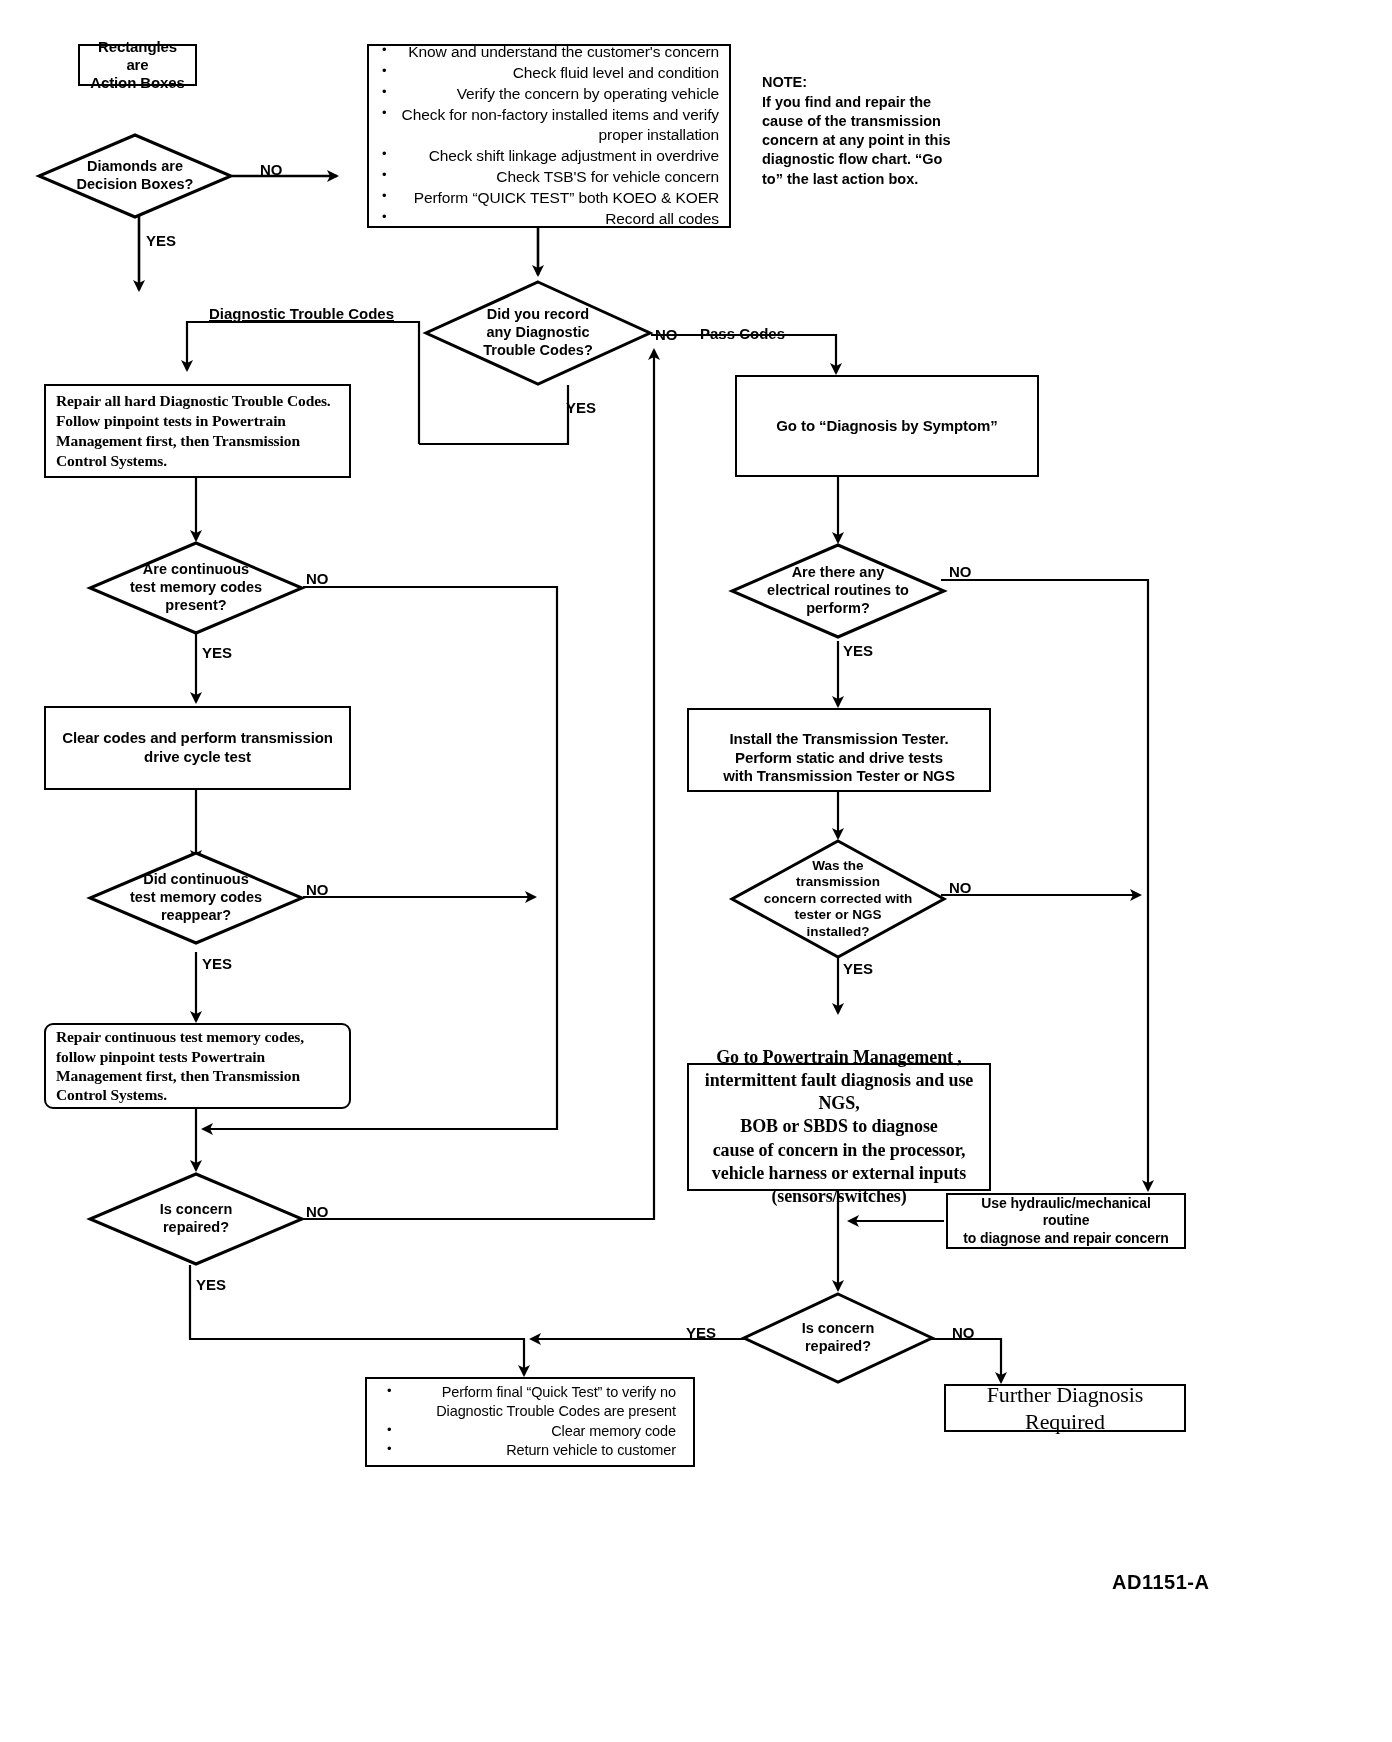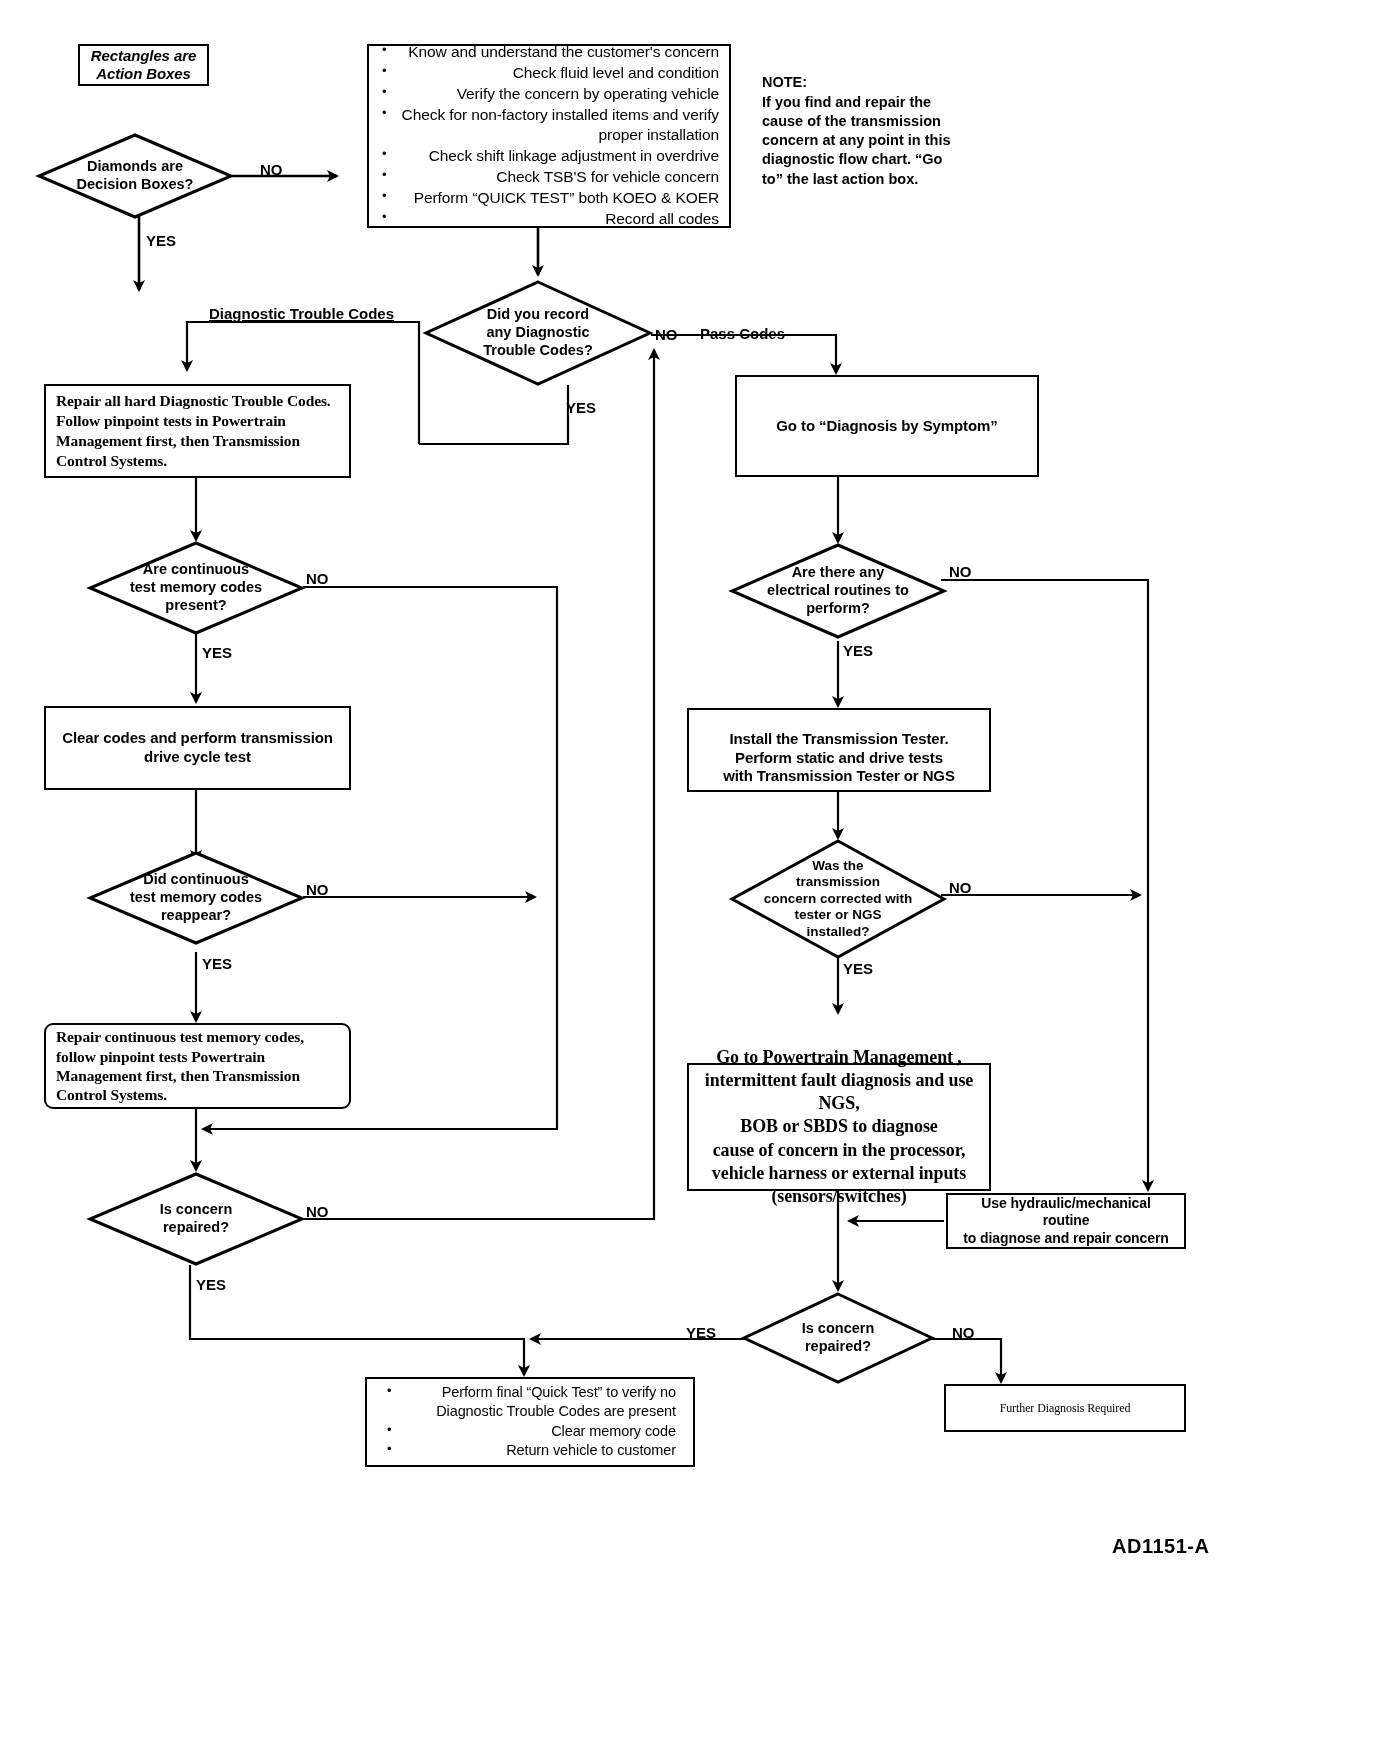--- a/index.html
+++ b/index.html
@@ -114,20 +114,21 @@
     top: 0;
     width: 1392px;
     height: 1742px;
     pointer-events: none;
   }
   .idcode {
     position: absolute;
     font-size: 20px;
     font-weight: bold;
     letter-spacing: 0.5px;
+    margin-top: 36px;
   }
   .serif {
     font-family: "Liberation Serif", serif;
   }
 </style>
 </head>
 <body>
 
 <div id="page">
 
@@ -184,21 +185,21 @@
 
     <path d="M941,895 L1140,895" stroke="#000" stroke-width="2.2" fill="none" marker-end="url(#arrowbig)"></path>
 
     <path d="M944,1221 L849,1221" stroke="#000" stroke-width="2.2" fill="none" marker-end="url(#arrowbig)"></path>
 
     <path d="M747,1339 L531,1339" stroke="#000" stroke-width="2.2" fill="none" marker-end="url(#arrowbig)"></path>
 
     <path d="M930,1339 L1001,1339 L1001,1382" stroke="#000" stroke-width="2.2" fill="none" marker-end="url(#arrowbig)"></path>
   </svg>
 
-  <div class="node box legend-box" style="left:78px; top:44px; width:131px; height:42px; white-space:pre-line;font-style:italic;">Rectangles are
+  <div class="node box legend-box" style="left:78px; top:44px; width:119px; height:42px; white-space:pre-line;">Rectangles are
 Action Boxes</div>
 
   <div class="diamond-wrap" style="left:37px; top:133px; width:196px; height:86px;">
     <svg width="196" height="86" viewBox="0 0 196 86">
       <polygon points="98,2 194,43 98,84 2,43" fill="#fff" stroke="#000" stroke-width="3"></polygon>
     </svg>
     <div class="diamond-label" style="white-space:pre-line;">Diamonds are
 Decision Boxes?</div>
   </div>
   <div class="edge-label" style="left:260px; top:162px;">NO</div>
@@ -342,21 +343,21 @@
   <div class="diamond-wrap" style="left:742px; top:1292px; width:192px; height:92px;">
     <svg width="192" height="92" viewBox="0 0 192 92">
       <polygon points="96,2 190,46 96,90 2,46" fill="#fff" stroke="#000" stroke-width="3"></polygon>
     </svg>
     <div class="diamond-label" style="white-space:pre-line;">Is concern
 repaired?</div>
   </div>
   <div class="edge-label" style="left:686px; top:1325px;">YES</div>
   <div class="edge-label" style="left:952px; top:1325px;">NO</div>
 
-  <div class="node box serif" style="left:944px; top:1384px; width:242px; height:48px; font-size:12px; font-weight:normal;">
+  <div class="node box serif" style="left:944px; top:1384px; width:242px; height:48px; font-size:22px; font-weight:normal;">
     <span>Further Diagnosis Required</span>
   </div>
 
   <div class="node box" style="left:365px; top:1377px; width:330px; height:90px; padding:7px;">
     <div class="bullets" style="width:100%; font-size:14.5px;">
       <ul id="final-bullets">
           <li>Perform final “Quick Test” to verify no Diagnostic Trouble Codes are present</li>
           <li>Clear memory code</li>
           <li>Return vehicle to customer</li>
         </ul>

